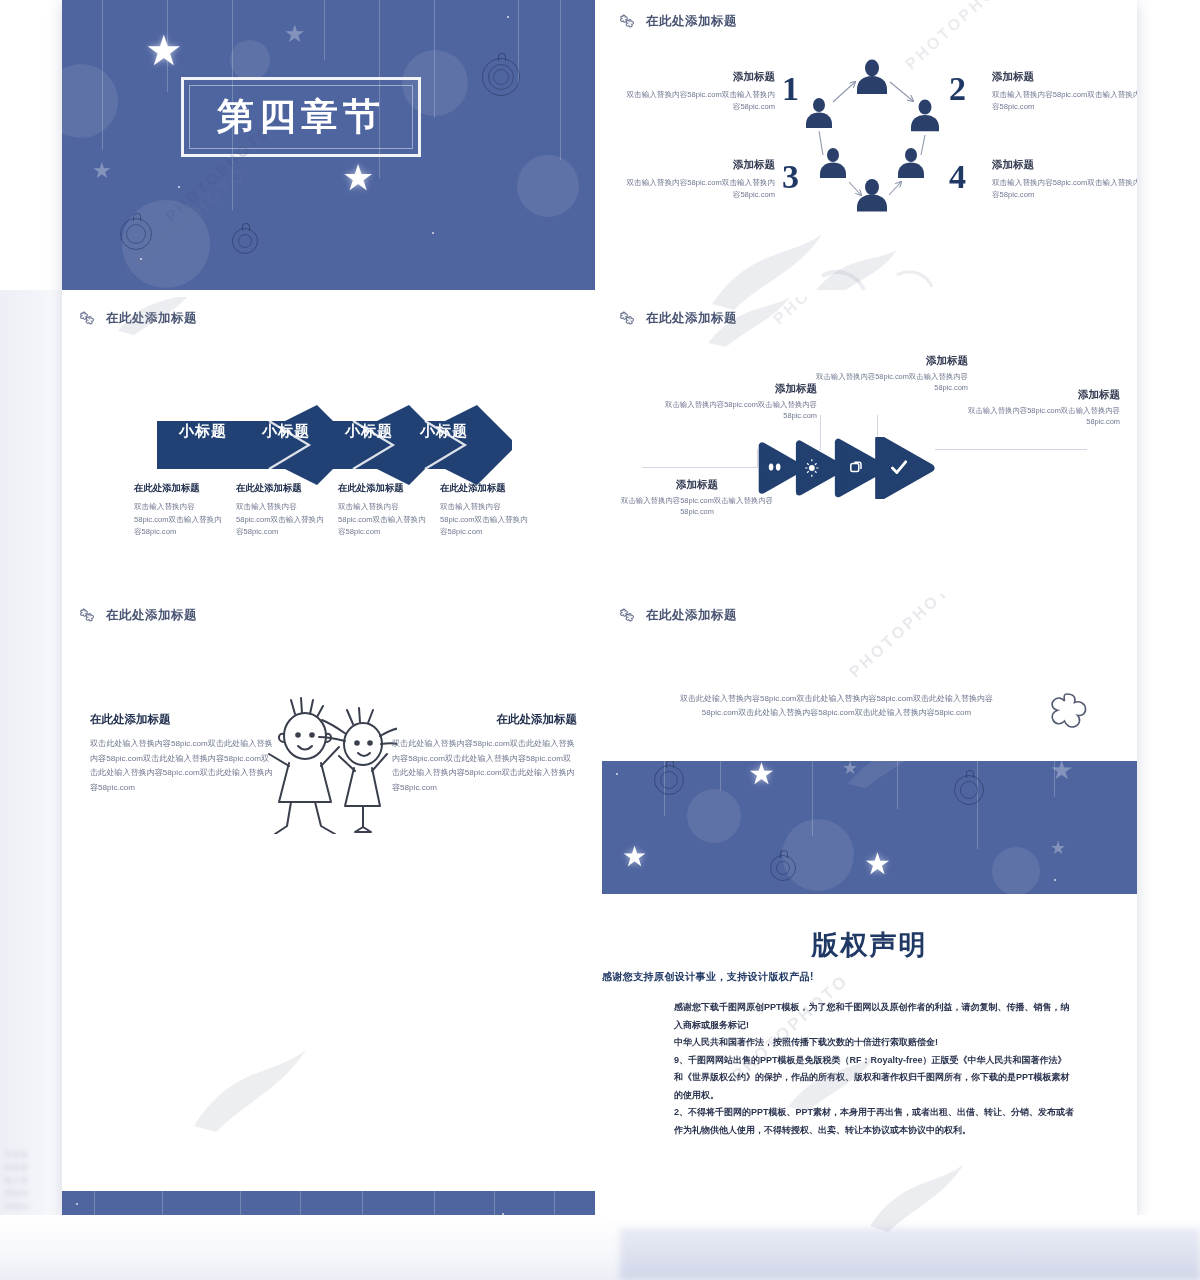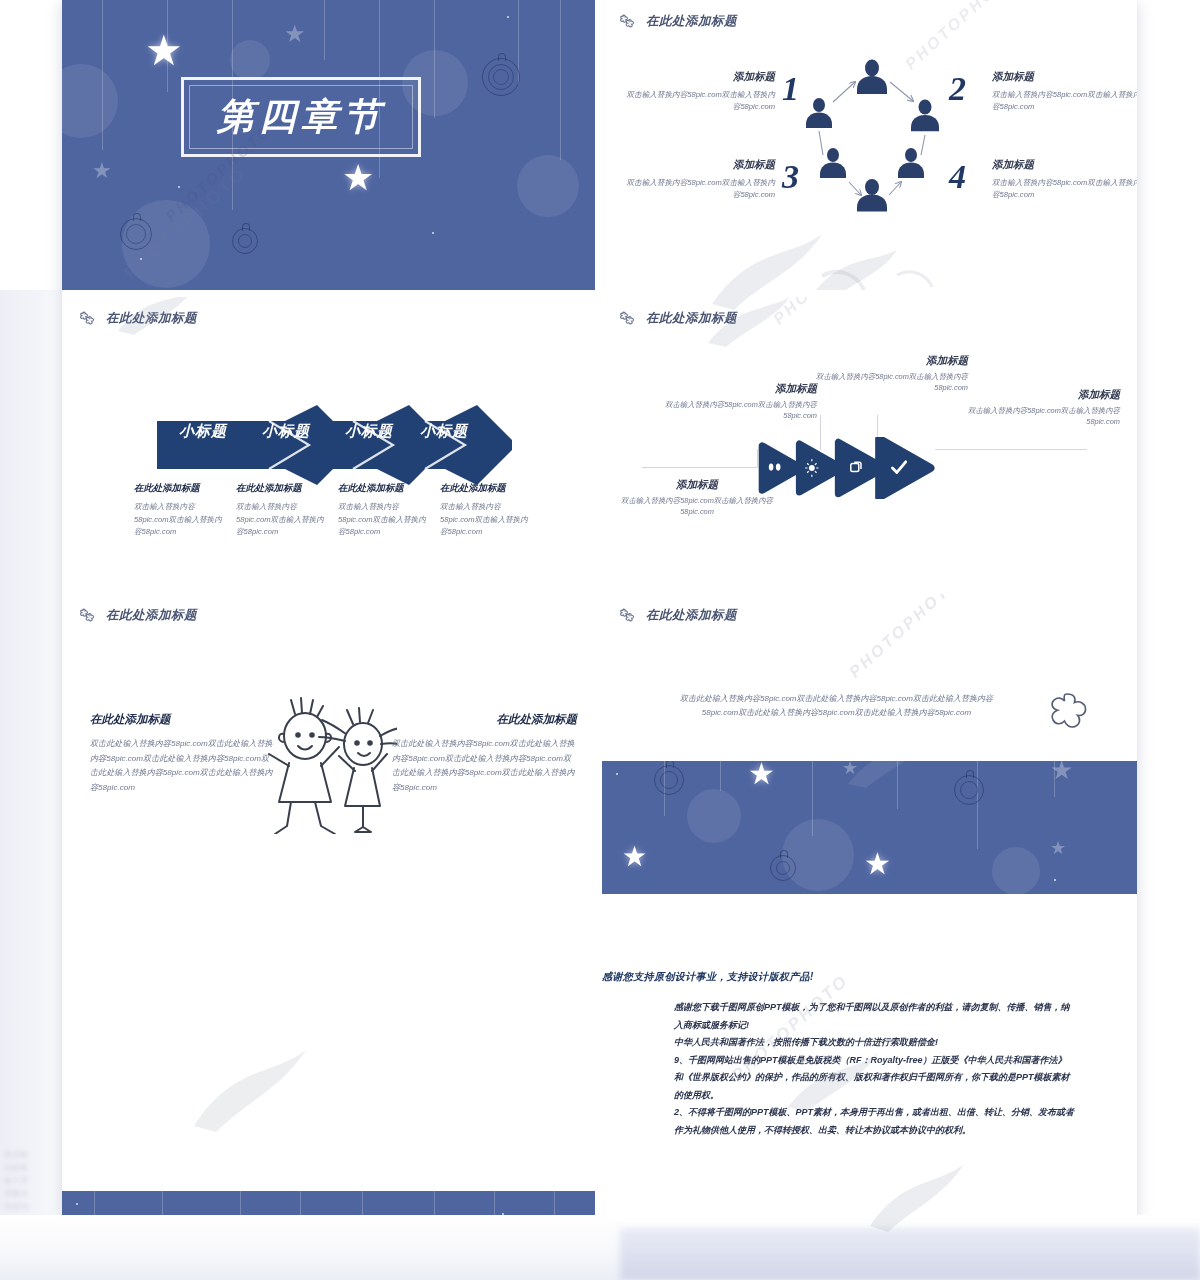--- a/index.html
+++ b/index.html
@@ -27,21 +27,21 @@
     filter: blur(3px);
   }
   .ghost-text {
     position: absolute; left: 4px; top: 1148px; width: 58px; height: 80px;
     filter: blur(2.2px); opacity: .35; color: #8a90a8; font-size: 8px; line-height: 13px;
   }
 
   .deck { position: absolute; left: 62px; top: 0px; width: 1075px; height: 1220px;
           box-shadow: 0 3px 14px rgba(120,128,160,.30); background:#fff; }
 
-  .slide { position: absolute; background: #ffffff; overflow: hidden; font-style: italic; }
+  .slide { position: absolute; background: #ffffff; overflow: hidden; }
   .col-l { left: 0px; width: 533px; }
   .col-r { left: 540px; width: 535px; }
   .row1 { top: 0px;   height: 290px; }
   .row2 { top: 297px; height: 290px; }
   .row3 { top: 594px; height: 300px; }
   .row4 { top: 901px; height: 319px; }
 
   
   .cover { background: #4f65a0; position: relative; }
   .cover .strings { position:absolute; inset:0; }
@@ -529,20 +529,21 @@
 
       <div class="dot" style="left:440px;top:22px"></div>
 
       <div class="dot" style="left:14px;top:12px"></div>
 
       <div class="wm wm-rot" style="left:92px;top:178px;font-size:15px;color:rgba(240,242,250,.28)">PHOTOPHOTO.CN</div>
 
     </div>
 
     <div class="slide col-r row4">
+      <div class="cr-title">版权声明</div>
       <div class="cr-sub">感谢您支持原创设计事业，支持设计版权产品!</div>
       <div class="cr-body">
         <p>感谢您下载千图网原创PPT模板，为了您和千图网以及原创作者的利益，请勿复制、传播、销售，纳入商标或服务标记!</p>
         <p>中华人民共和国著作法，按照传播下载次数的十倍进行索取赔偿金!</p>
         <p>9、千图网网站出售的PPT模板是免版税类（RF：Royalty-free）正版受《中华人民共和国著作法》和《世界版权公约》的保护，作品的所有权、版权和著作权归千图网所有，你下载的是PPT模板素材的使用权。</p>
         <p>2、不得将千图网的PPT模板、PPT素材，本身用于再出售，或者出租、出借、转让、分销、发布或者作为礼物供他人使用，不得转授权、出卖、转让本协议或本协议中的权利。</p>
       </div>
       <div class="wm wm-rot" style="left:126px;top:170px;font-size:17px;color:rgba(120,126,150,.16)">PHOTOPHOTO</div>
       <svg class="wm-bird" style="left:176px;top:148px" width="140" height="70" viewBox="0 0 140 70">
         <path d="M10 58 C42 16, 74 24, 100 4 C82 32, 54 42, 30 62 Z" fill="#8d93a6"></path>

